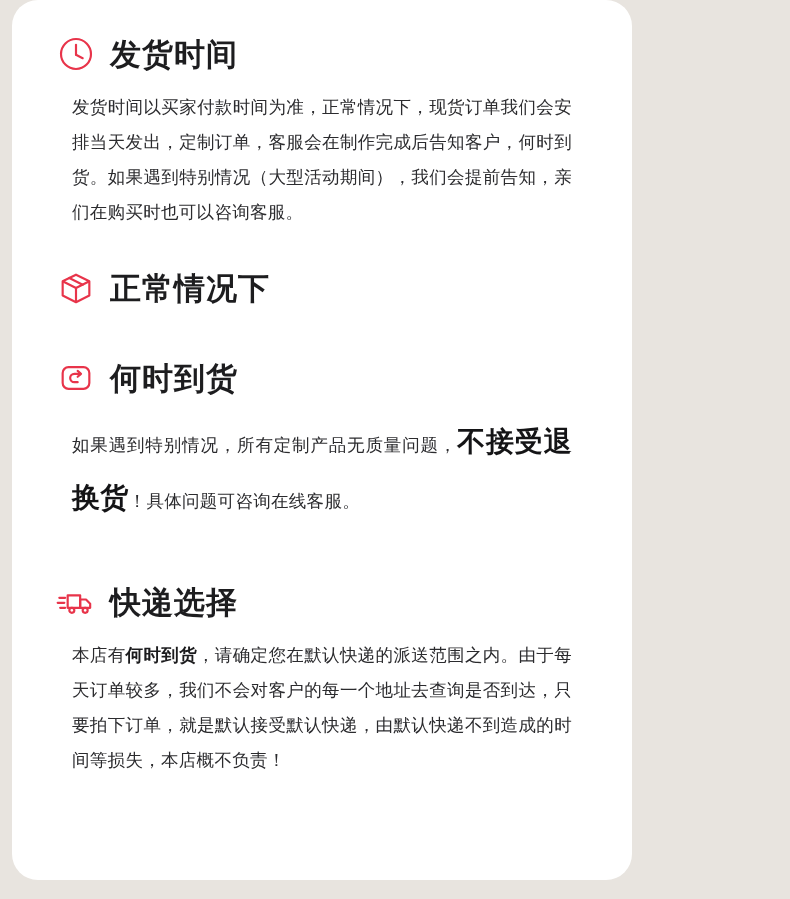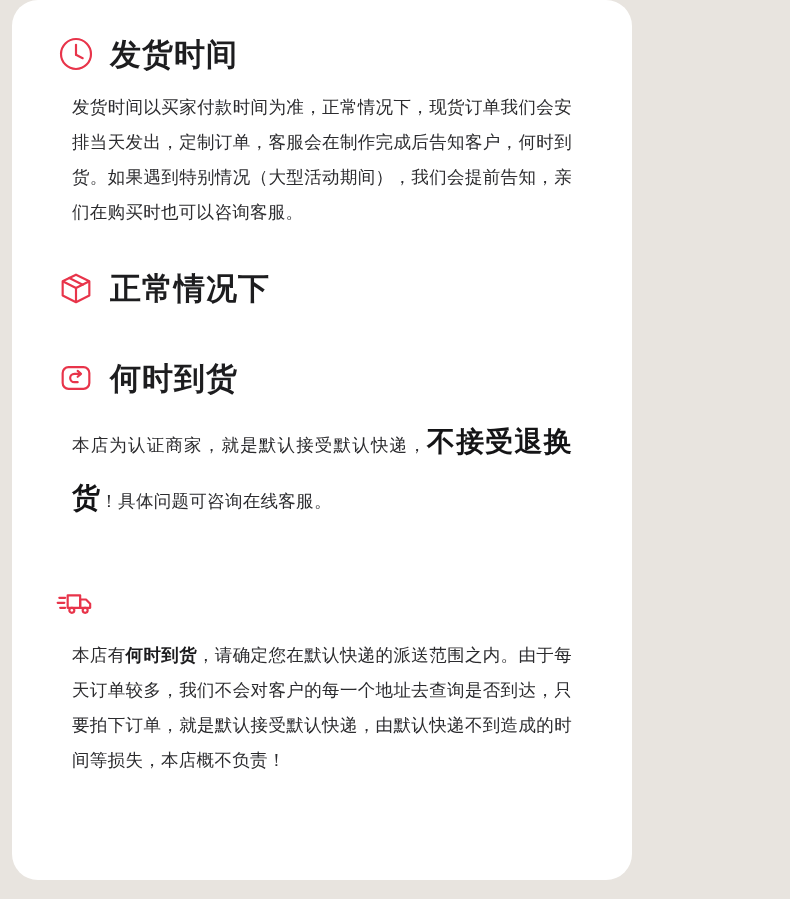--- a/index.html
+++ b/index.html
@@ -110,34 +110,35 @@
 
     <div class="section">
       <div class="sec-head">
         <svg class="sec-icon" viewBox="0 0 48 48">
           <rect x="8" y="11" width="32" height="26" rx="7" ry="7" fill="none" stroke="#e8344a" stroke-width="2.6"></rect>
           <path d="M29 19 H22 a5 5 0 0 0 0 10 h4" fill="none" stroke="#e8344a" stroke-width="2.6" stroke-linecap="round"></path>
           <path d="M26 15.5 L30 19 L26 22.5" fill="none" stroke="#e8344a" stroke-width="2.6" stroke-linecap="round" stroke-linejoin="round"></path>
         </svg>
         <div class="sec-title">何时到货</div>
       </div>
-      <p class="sec-body"><span>本店为认证商家，就是默认接受默认快递，</span><span class="big">不接受退换货</span><span>！具体问题可咨询在线客服。</span></p>
+      <p class="sec-body"><span>如果遇到特别情况，所有定制产品无质量问题，</span><span class="big">不接受退换货</span><span>！具体问题可咨询在线客服。</span></p>
     </div>
 
     <div class="gap-4"></div>
 
     <div class="section">
       <div class="sec-head">
         <svg class="sec-icon" viewBox="0 0 48 48">
           <path d="M14 16 H29 V31 H14 Z" fill="none" stroke="#e8344a" stroke-width="2.6" stroke-linejoin="round"></path>
           <path d="M29 21 H36 L41 26 V31 H29 Z" fill="none" stroke="#e8344a" stroke-width="2.6" stroke-linejoin="round"></path>
           <circle cx="19" cy="34" r="3" fill="none" stroke="#e8344a" stroke-width="2.6"></circle>
           <circle cx="35" cy="34" r="3" fill="none" stroke="#e8344a" stroke-width="2.6"></circle>
           <line x1="4" y1="19" x2="11" y2="19" stroke="#e8344a" stroke-width="2.6" stroke-linecap="round"></line>
           <line x1="2" y1="25" x2="10" y2="25" stroke="#e8344a" stroke-width="2.6" stroke-linecap="round"></line>
           <line x1="5" y1="31" x2="11" y2="31" stroke="#e8344a" stroke-width="2.6" stroke-linecap="round"></line>
         </svg>
+        <div class="sec-title">快递选择</div>
       </div>
       <p class="sec-body"><span>本店有</span><b>何时到货</b><span>，请确定您在默认快递的派送范围之内。由于每天订单较多，我们不会对客户的每一个地址去查询是否到达，只要拍下订单，就是默认接受默认快递，由默认快递不到造成的时间等损失，本店概不负责！</span></p>
     </div>
 
   </div>
 </div>
 
 </body></html>

